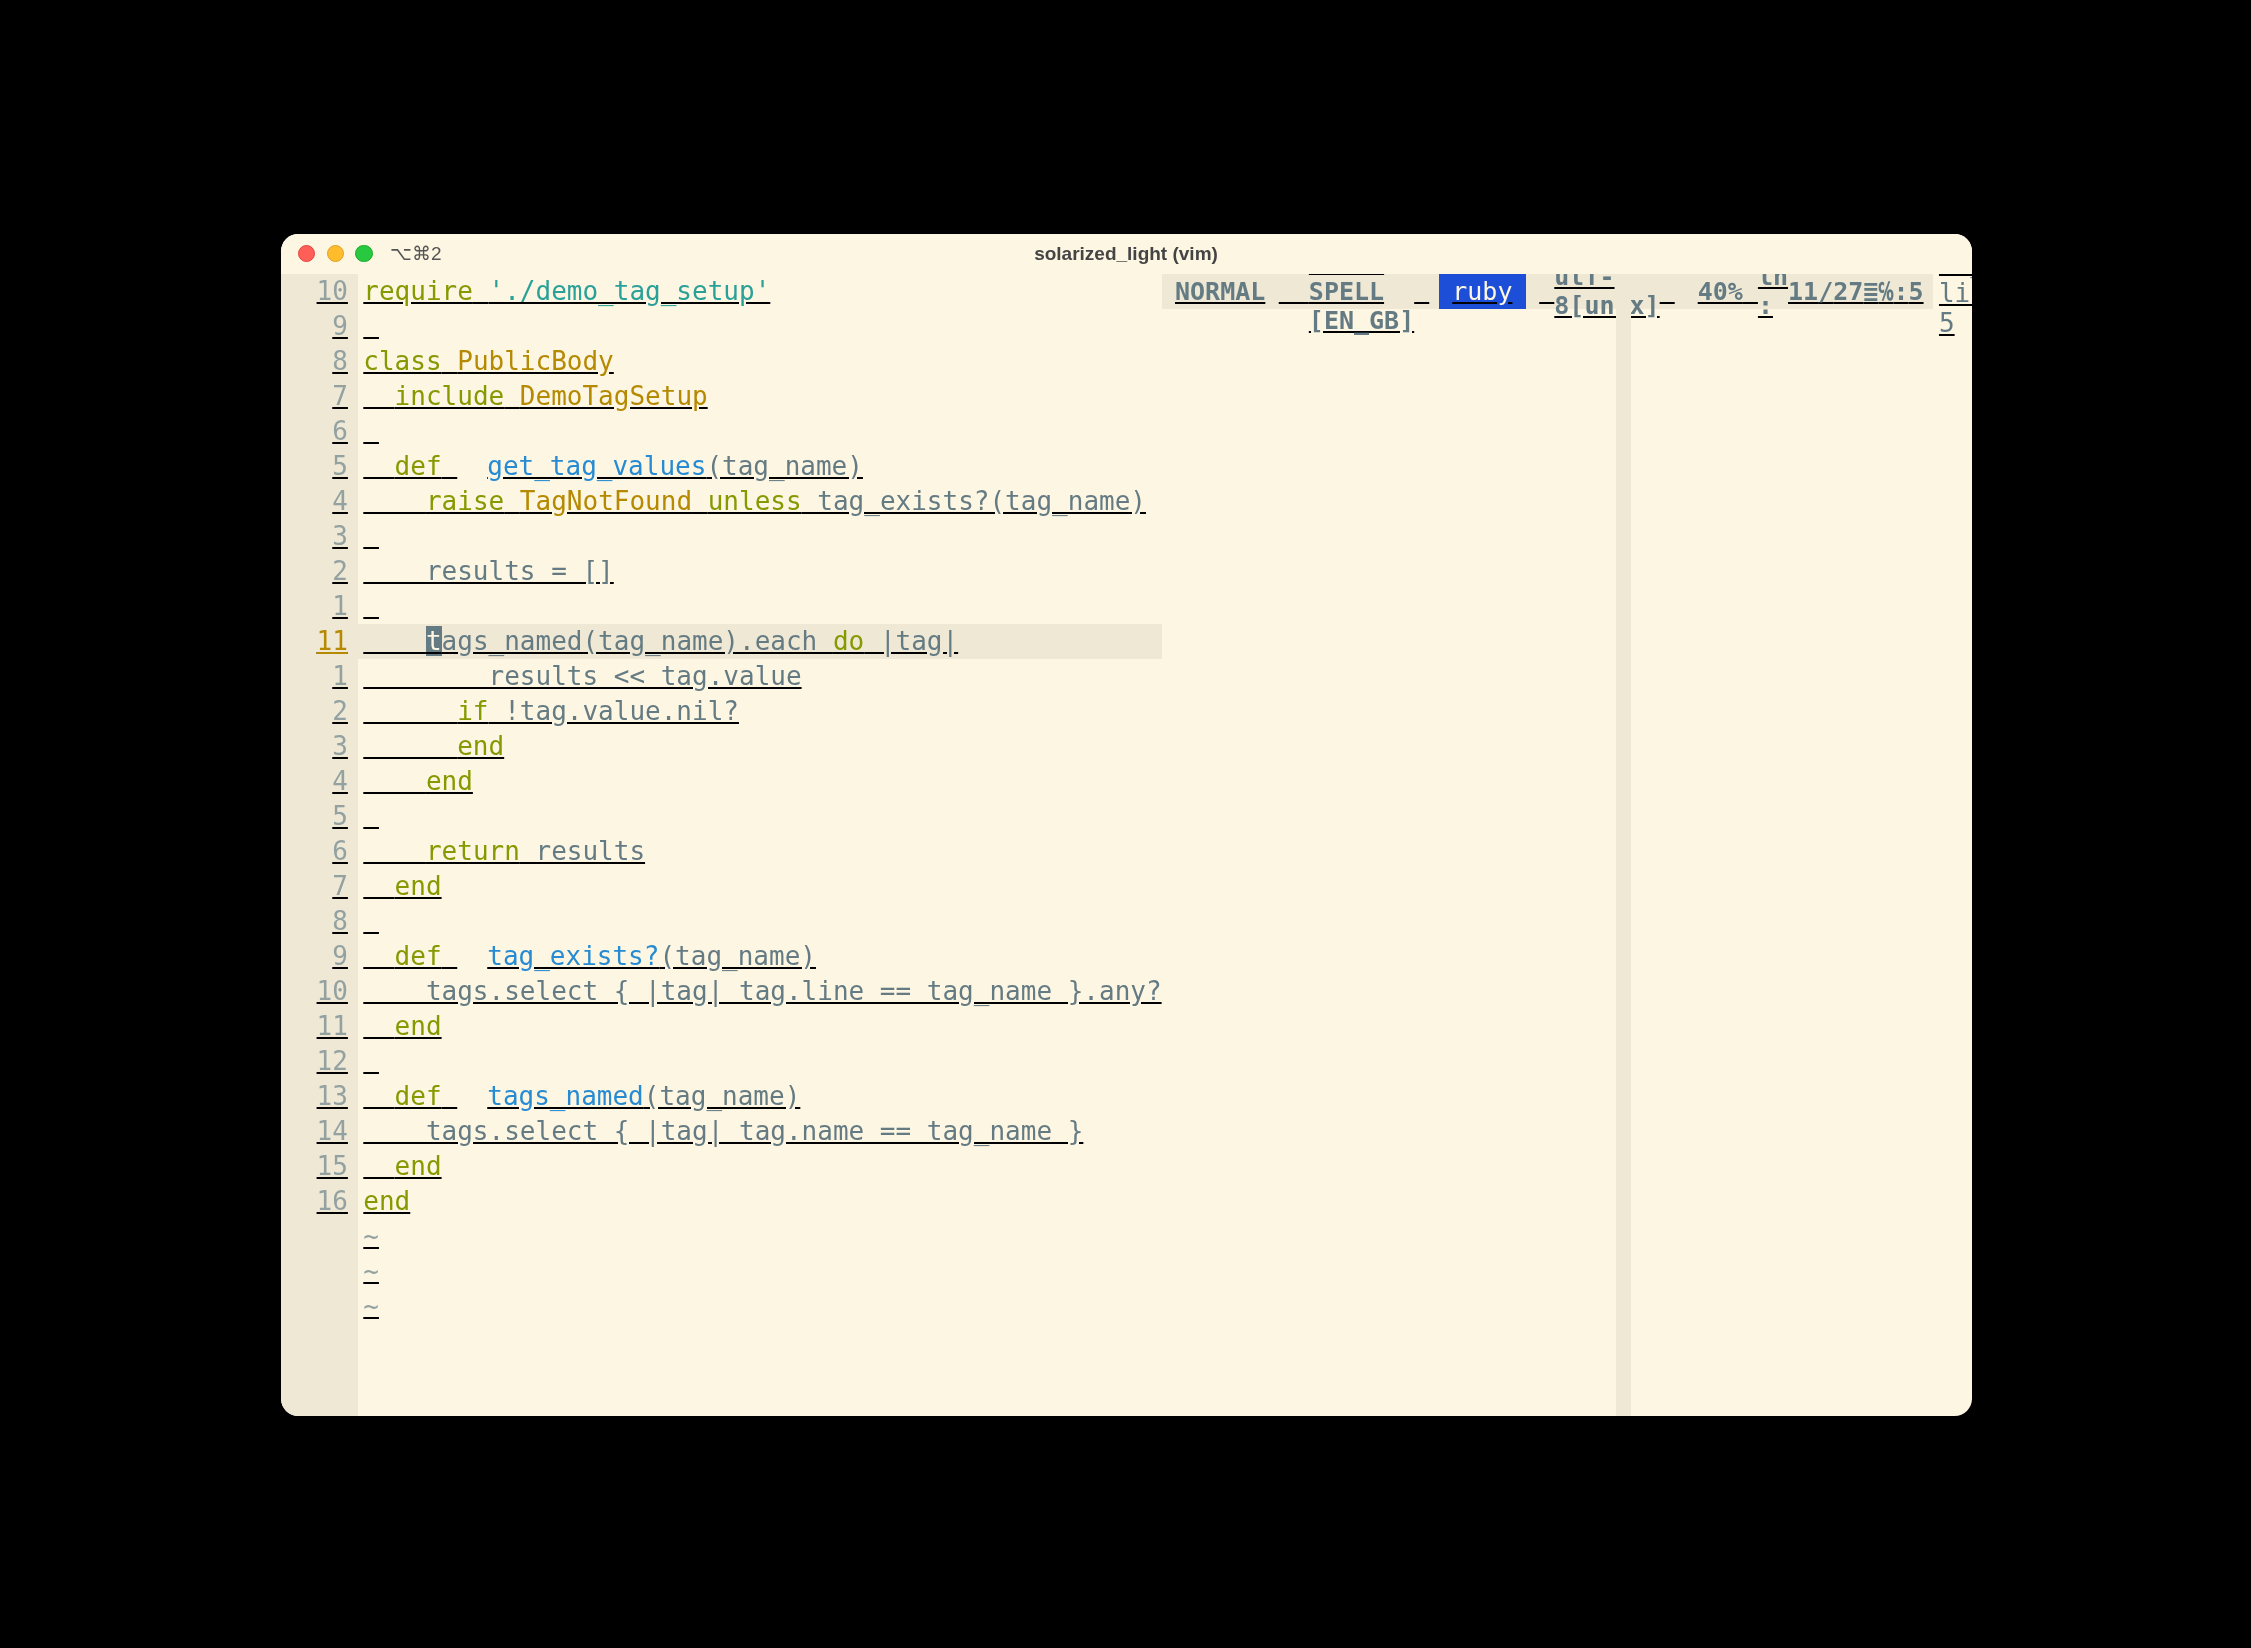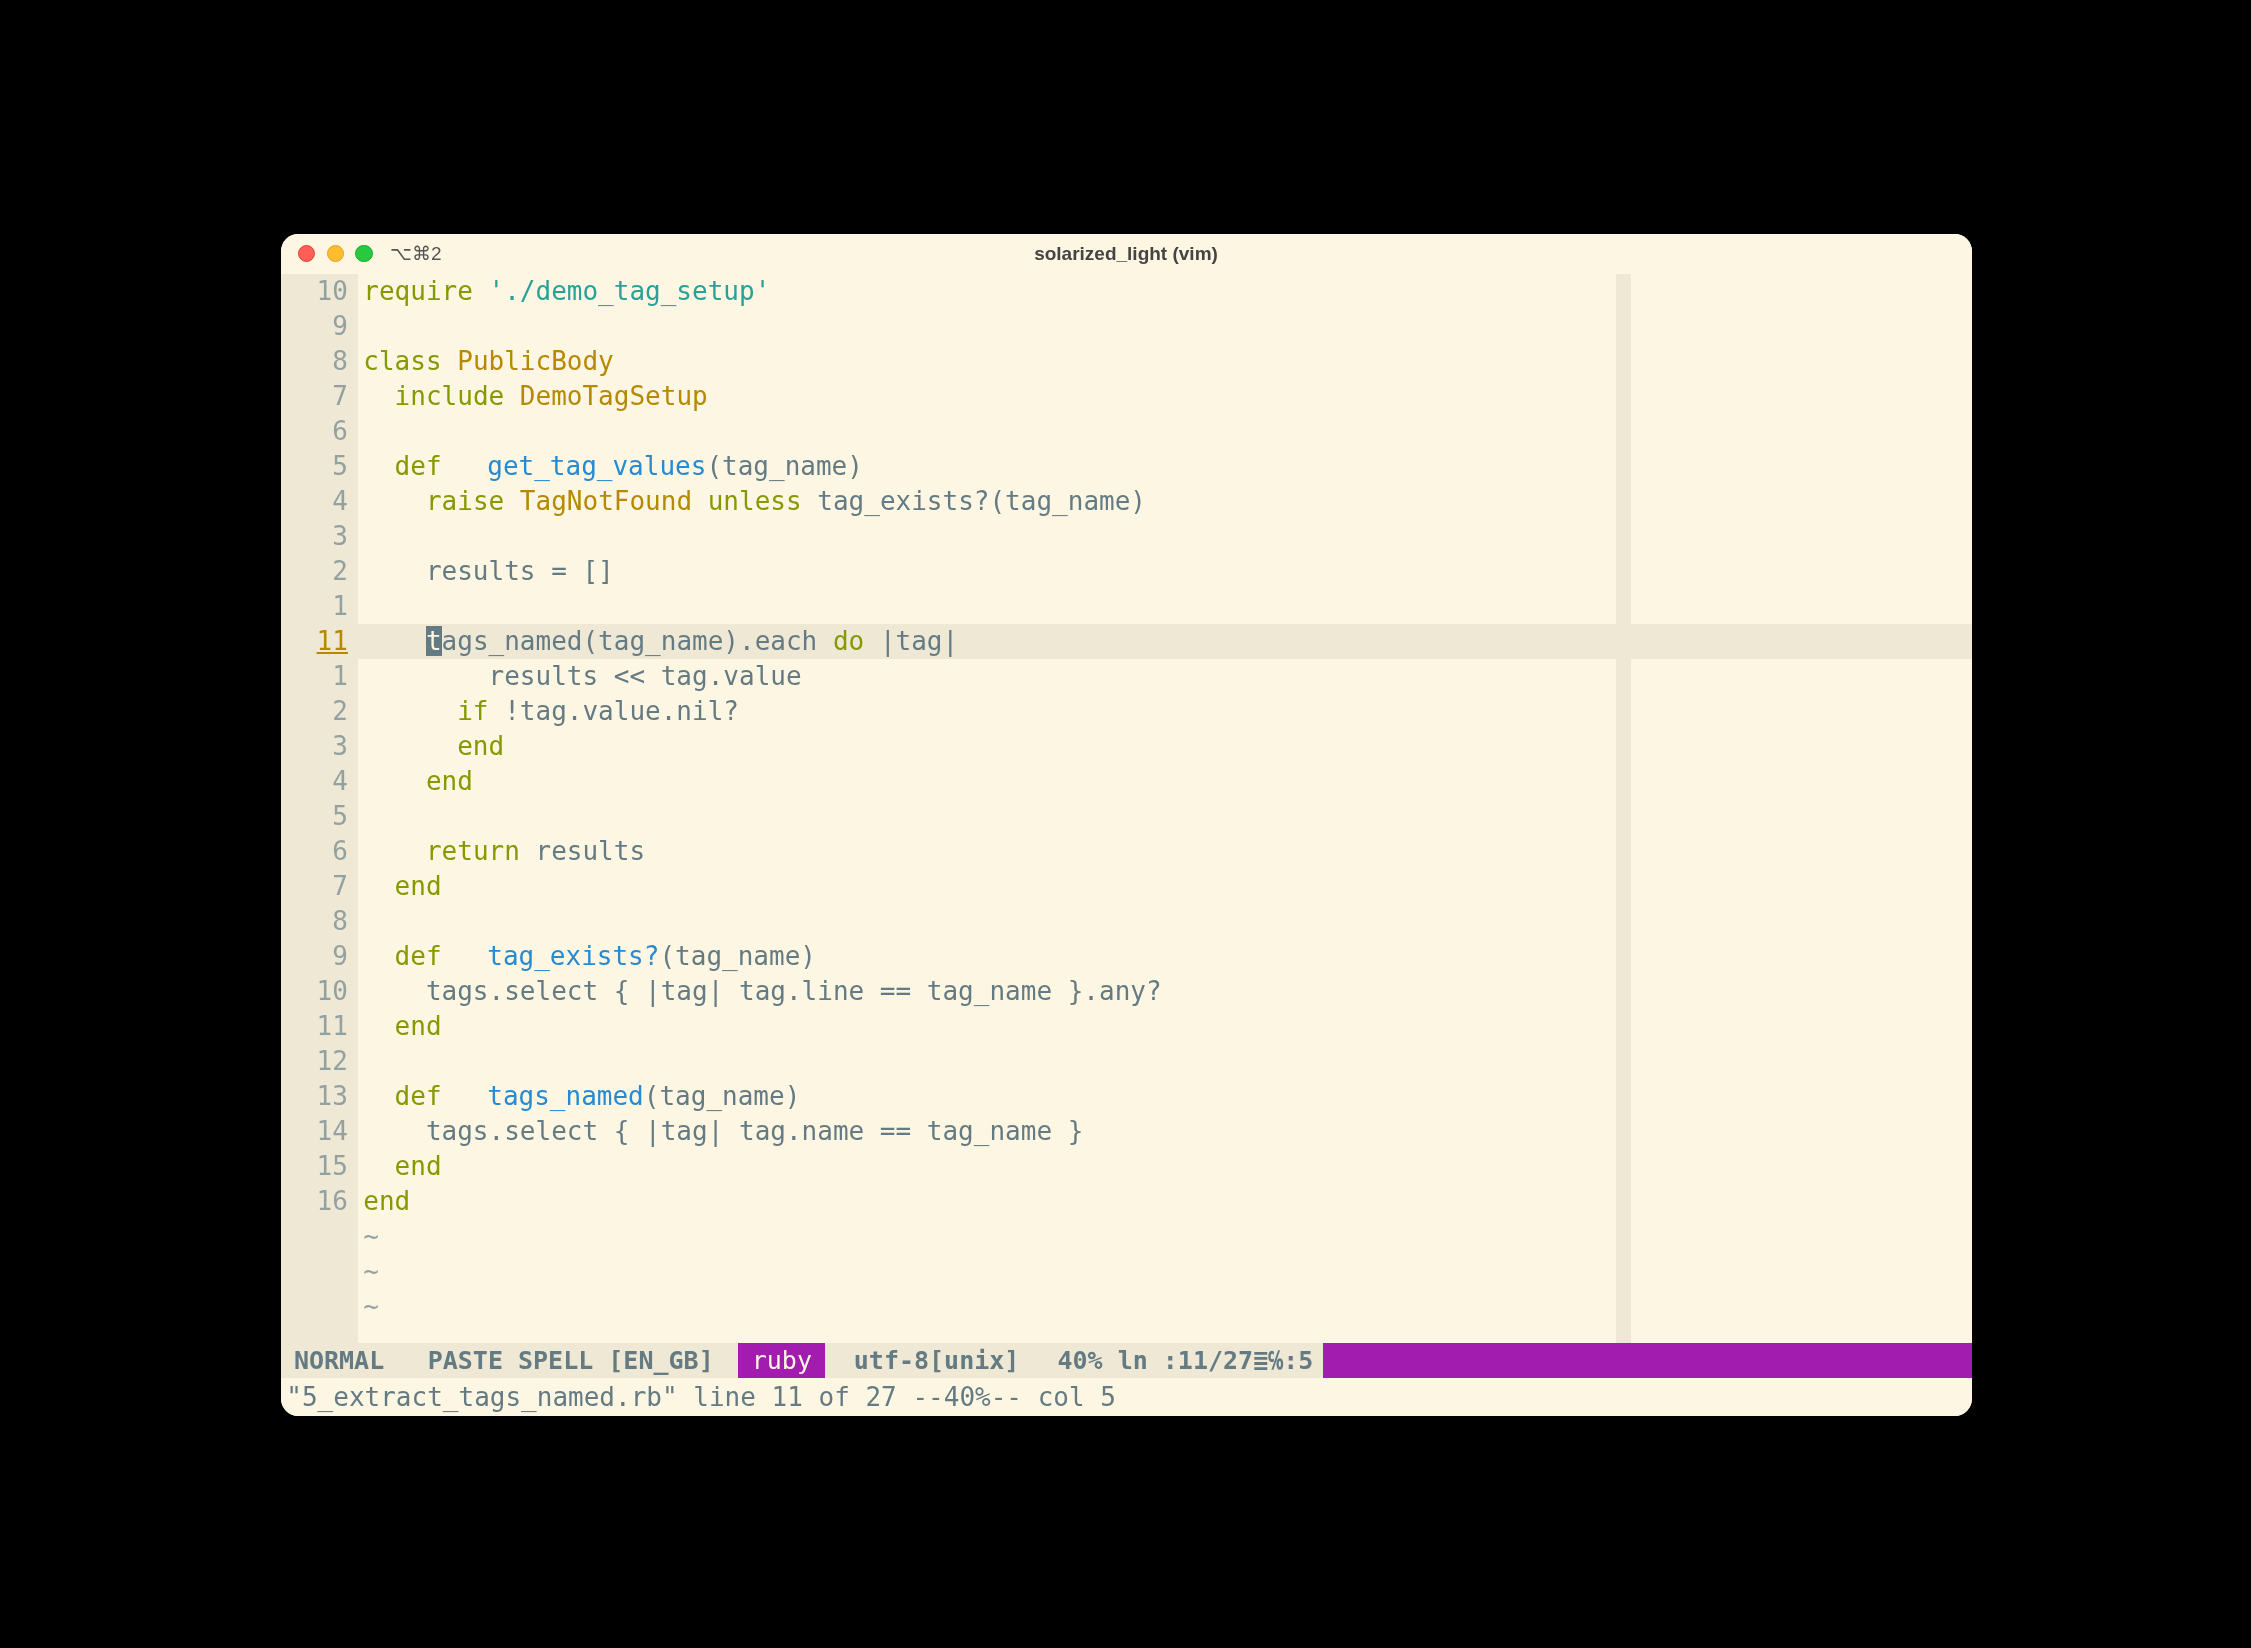--- a/index.html
+++ b/index.html
@@ -53,22 +53,23 @@
     left: 50%;
     transform: translateX(-50%);
     color: #444;
     font-size: 19px;
     font-weight: 600;
     font-family: -apple-system, sans-serif;
   }
   .editor {
     flex: 1;
     display: flex;
-    flex-direction: column;
+    flex-direction: row;
     overflow: hidden;
+    text-decoration: underline;
   }
   .code-area {
     flex: 1;
     display: flex;
     font-size: 26px;
     line-height: 35px;
   }
   .gutter {
     width: 77px;
     background: #eee8d5;
@@ -126,21 +127,21 @@
   .str { color: #2aa198; }
   .kw-cls { color: #859900; }
   .type { color: #b58900; }
   .kw-def { color: #859900; }
   .func { color: #268bd2; margin-left: 30px; }
   .kw-do { color: #859900; }
   .kw-end { color: #859900; }
   .kw-if { color: #859900; }
   .statusline {
     height: 35px;
-    background: #a21caf;
+    background: #1d4ed8;
     color: #fdf6e3;
     display: flex;
     align-items: center;
     font-size: 25px;
     font-weight: 600;
   }
   .sl-mode {
     background: #eee8d5;
     color: #657b83;
     padding: 0 13.4px;

